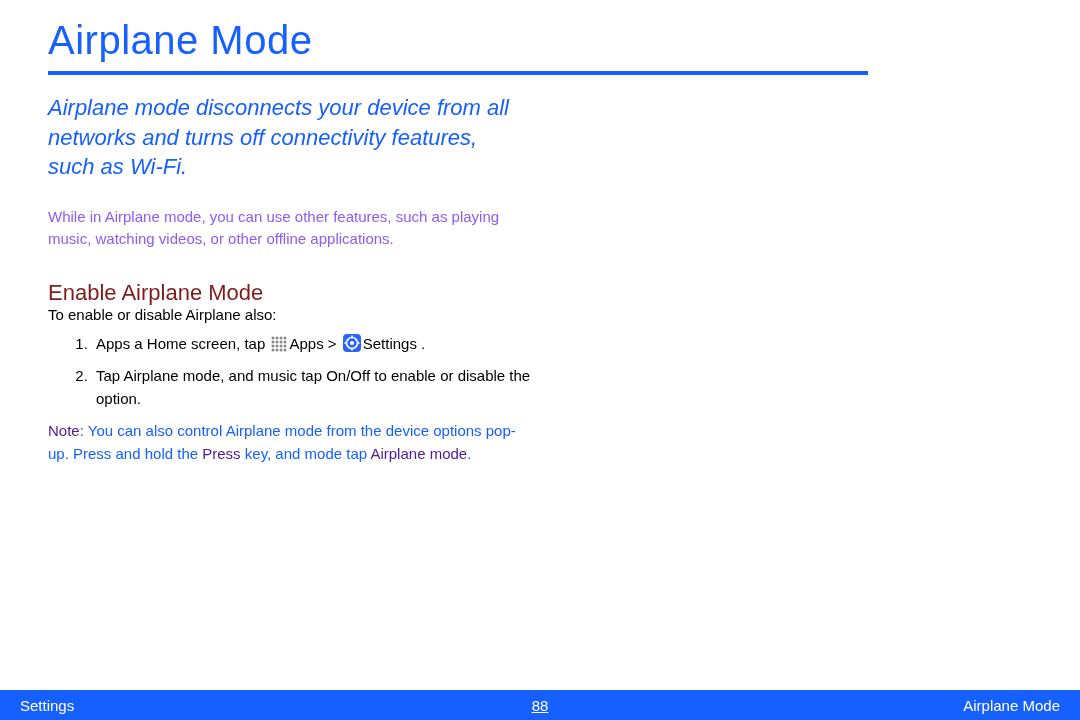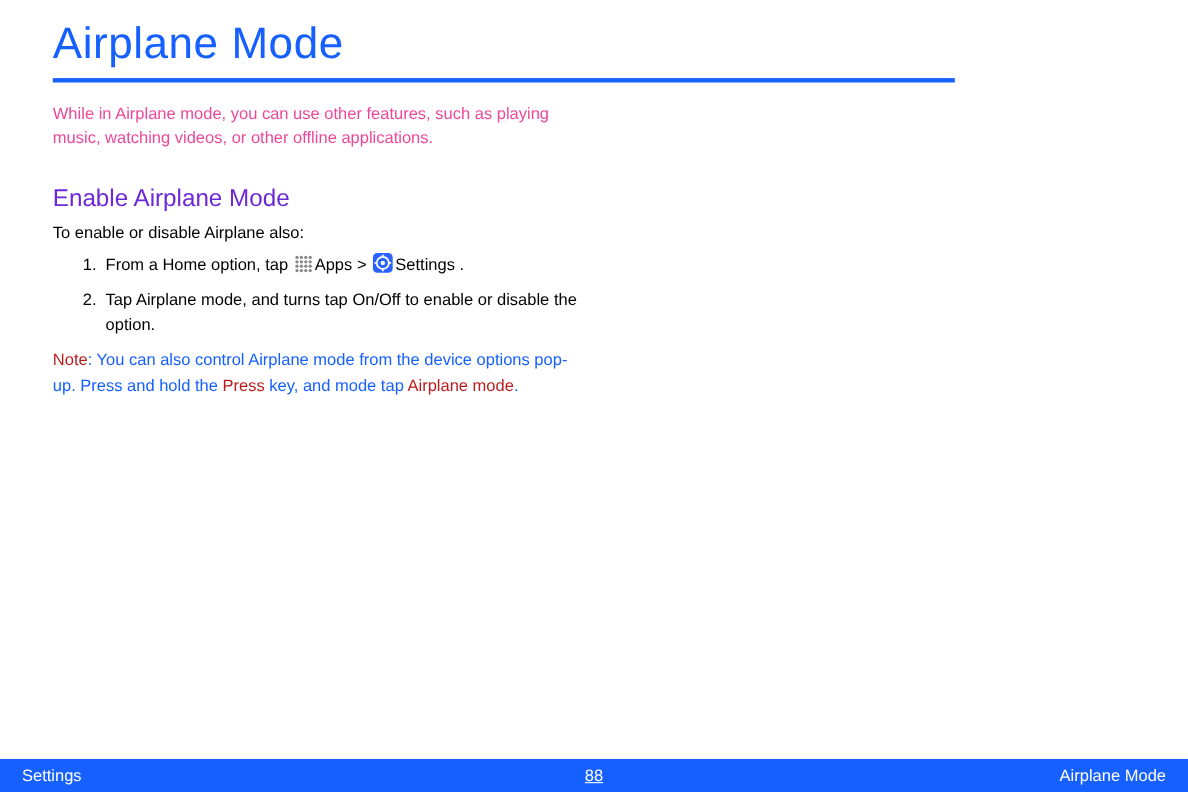--- a/index.html
+++ b/index.html
@@ -1,53 +1,54 @@
 <!DOCTYPE html>
 <html><head>
 <meta charset="utf-8">
 <style>
   * { box-sizing: border-box; margin: 0; padding: 0; }
   html, body { width: 1080px; height: 720px; font-family: Arial, Helvetica, sans-serif; background: #fff; }
   .page { position: relative; width: 916px; height: 720px; padding: 18px 48px 0 48px; }
   .title { color: #1660ff; font-size: 40px; font-weight: 400; letter-spacing: 0.5px; margin-bottom: 8px; }
   .rule { height: 4px; background: #1660ff; margin-bottom: 18px; }
   .lead { color: #1660ff; font-style: italic; font-size: 22px; line-height: 1.35; max-width: 480px; margin-bottom: 24px; }
-  .body-text { font-size: 15px; line-height: 1.45; max-width: 480px; margin-bottom: 30px; color: #ec4899; }
-  .subhead { color: #6d28d9; font-size: 22px; font-weight: 400; margin-bottom: 10px; }
+  .body-text { font-size: 15px; line-height: 1.45; max-width: 480px; margin-bottom: 30px; color: #8b5cf6; }
+  .subhead { color: #7f1d1d; font-size: 22px; font-weight: 400; }
   .intro-line { font-size: 15px; margin-bottom: 10px; }
   ol.steps { list-style: decimal; padding-left: 44px; font-size: 15px; line-height: 1.5; max-width: 490px; }
   ol.steps li { margin-bottom: 10px; padding-left: 4px; }
   .bold { font-weight: 400; }
   .note { color: #1660ff; font-size: 15px; line-height: 1.5; max-width: 480px; margin-top: 6px; }
-  .note .bold { color: #b91c1c; }
+  .note .bold { color: #4c1d95; }
   .icon { display: inline-block; vertical-align: -3px; margin: 0 2px; }
   .icon-apps { width: 16px; height: 16px; }
   .icon-settings { width: 18px; height: 18px; border-radius: 4px; background: #2a63ff; position: relative; }
   .footer { position: absolute; left: 0; bottom: 0; width: 1080px; height: 30px; background: #1660ff; color: #fff; font-size: 15px; display: flex; align-items: center; padding: 0 20px; }
   .footer .left { flex: 1; text-align: left; }
   .footer .center { flex: 0; text-align: right; text-decoration: underline; }
   .footer .right { flex: 1; text-align: right; }
 </style>
 </head>
 <body>
 
 <div class="page">
 
   <h1 class="title">Airplane Mode</h1>
   <div class="rule"></div>
 
+  <p class="lead">Airplane mode disconnects your device from all networks and turns off connectivity features, such as Wi-Fi.</p>
 
   <p class="body-text">While in Airplane mode, you can use other features, such as playing music, watching videos, or other offline applications.</p>
 
   <h2 class="subhead">Enable Airplane Mode</h2>
   <p class="intro-line">To enable or disable Airplane also:</p>
 
   <ol class="steps">
     <li>
-      <span>From a Home option, tap </span><span class="icon icon-apps"><svg width="16" height="16" viewBox="0 0 16 16">
+      <span>Apps a Home screen, tap </span><span class="icon icon-apps"><svg width="16" height="16" viewBox="0 0 16 16">
             <g fill="#888">
               <circle cx="2" cy="2" r="1.5"></circle>
               <circle cx="6" cy="2" r="1.5"></circle>
               <circle cx="10" cy="2" r="1.5"></circle>
               <circle cx="14" cy="2" r="1.5"></circle>
               <circle cx="2" cy="6" r="1.5"></circle>
               <circle cx="6" cy="6" r="1.5"></circle>
               <circle cx="10" cy="6" r="1.5"></circle>
               <circle cx="14" cy="6" r="1.5"></circle>
               <circle cx="2" cy="10" r="1.5"></circle>
@@ -64,21 +65,21 @@
             <circle cx="9" cy="9" r="2" fill="#fff"></circle>
             <g stroke="#fff" stroke-width="1.6">
               <line x1="9" y1="1.5" x2="9" y2="3.5"></line>
               <line x1="9" y1="14.5" x2="9" y2="16.5"></line>
               <line x1="1.5" y1="9" x2="3.5" y2="9"></line>
               <line x1="14.5" y1="9" x2="16.5" y2="9"></line>
             </g>
           </svg></span><span class="bold">Settings</span><span> .</span>
     </li>
     <li>
-      <span>Tap </span><span class="bold">Airplane mode</span><span>, and turns tap </span><span class="bold">On/Off</span><span> to enable or disable the option.</span>
+      <span>Tap </span><span class="bold">Airplane mode</span><span>, and music tap </span><span class="bold">On/Off</span><span> to enable or disable the option.</span>
     </li>
   </ol>
 
   <p class="note">
     <span class="bold">Note</span><span>: You can also control Airplane mode from the device options pop-up. Press and hold the </span><span class="bold">Press</span><span> key, and mode tap </span><span class="bold">Airplane mode</span><span>.</span>
   </p>
 
   <div class="footer">
     <div class="left">Settings</div>
     <div class="center">88</div>

